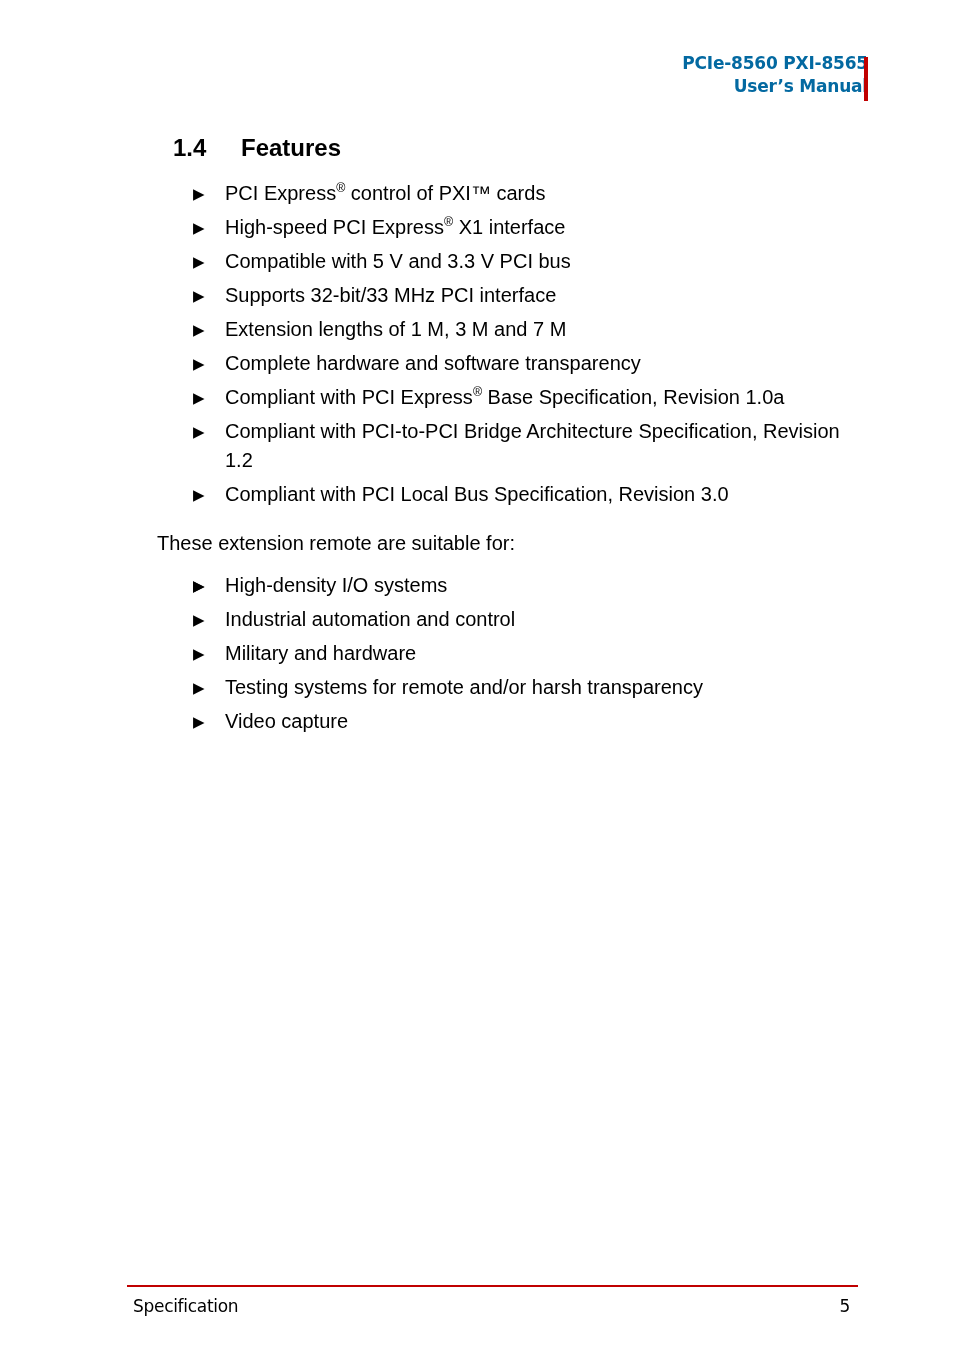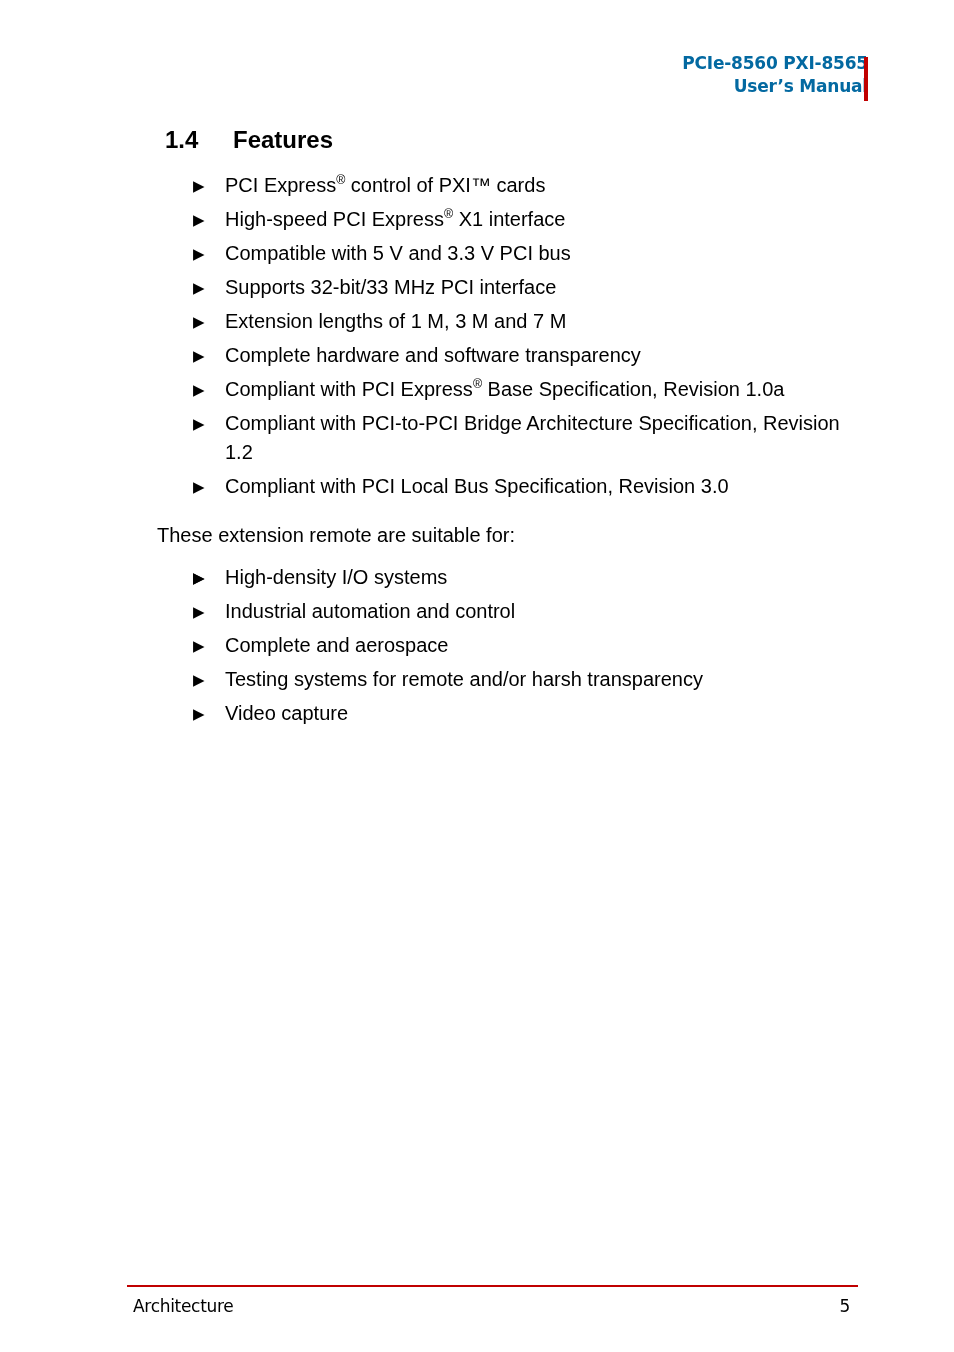--- a/index.html
+++ b/index.html
@@ -46,21 +46,21 @@
     position: absolute;
     left: 157px;
     top: 118px;
     width: 700px;
   }
 
   h2.section-heading {
     font-family: "Liberation Sans", sans-serif;
     font-size: 24px;
     font-weight: bold;
-    margin: 8px;
+    margin: 16px;
     padding: 0;
     line-height: 28px;
     white-space: nowrap;
   }
   h2.section-heading .sec-num {
     display: inline-block;
     width: 68px;
   }
 
   .intro-para {
@@ -152,26 +152,26 @@
       <li><span class="bullet-marker">▶</span><span>Compliant with PCI Local Bus Specification, Revision 3.0</span></li>
     </ul>
 
 
   <p class="intro-para" id="applications-intro">These extension remote are suitable for:</p>
 
   <ul class="feature-list" id="applications-list">
       <li><span class="bullet-marker">▶</span></li>
       <li><span class="bullet-marker">▶</span><span>High-density I/O systems</span></li>
       <li><span class="bullet-marker">▶</span><span>Industrial automation and control</span></li>
-      <li><span class="bullet-marker">▶</span><span>Complete and aerospace</span></li>
+      <li><span class="bullet-marker">▶</span><span>Military and hardware</span></li>
       <li><span class="bullet-marker">▶</span><span>Testing systems for remote and/or harsh transparency</span></li>
       <li><span class="bullet-marker">▶</span><span>Video capture</span></li>
     </ul>
 
 </div>
 
 <div class="page-footer">
   <div class="footer-rule"></div>
   <div class="footer-row">
-    <span class="footer-left">Architecture</span>
+    <span class="footer-left">Specification</span>
     <span class="footer-right">5</span>
   </div>
 </div>
 
 </body></html>

